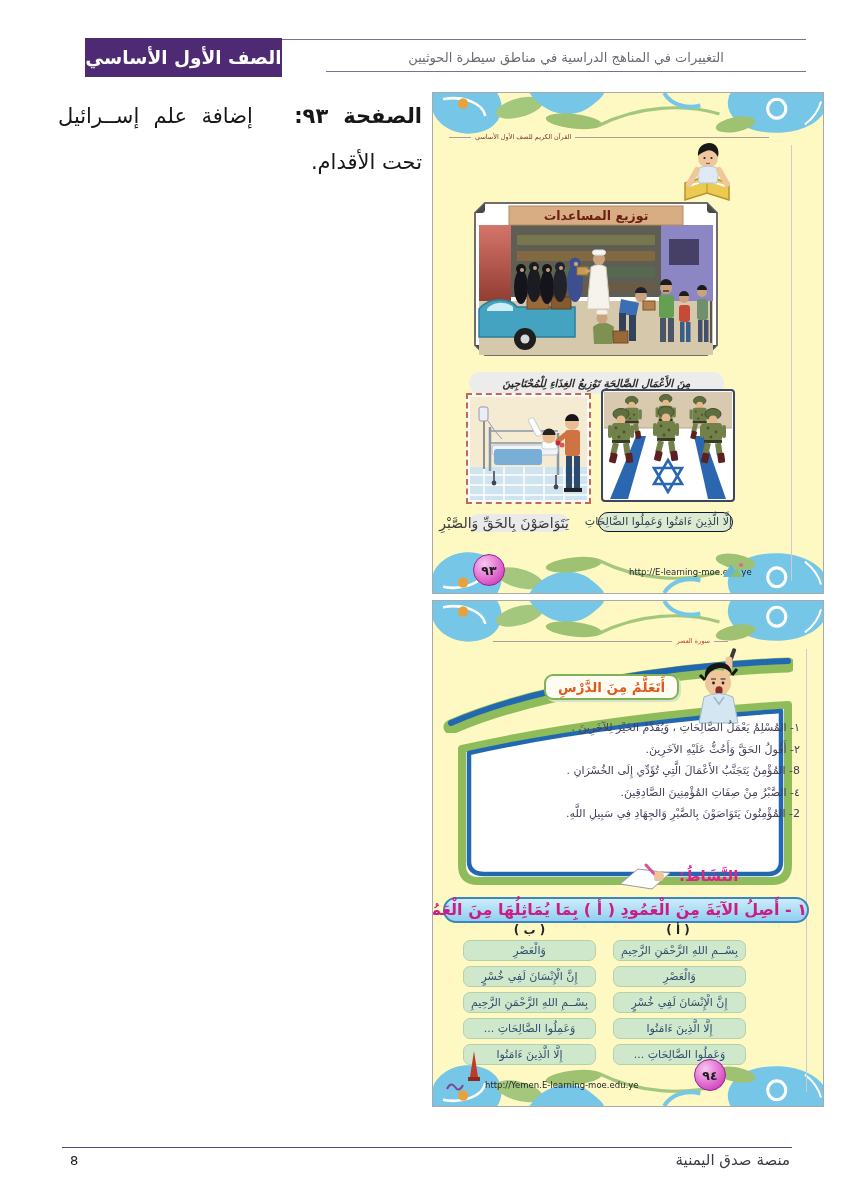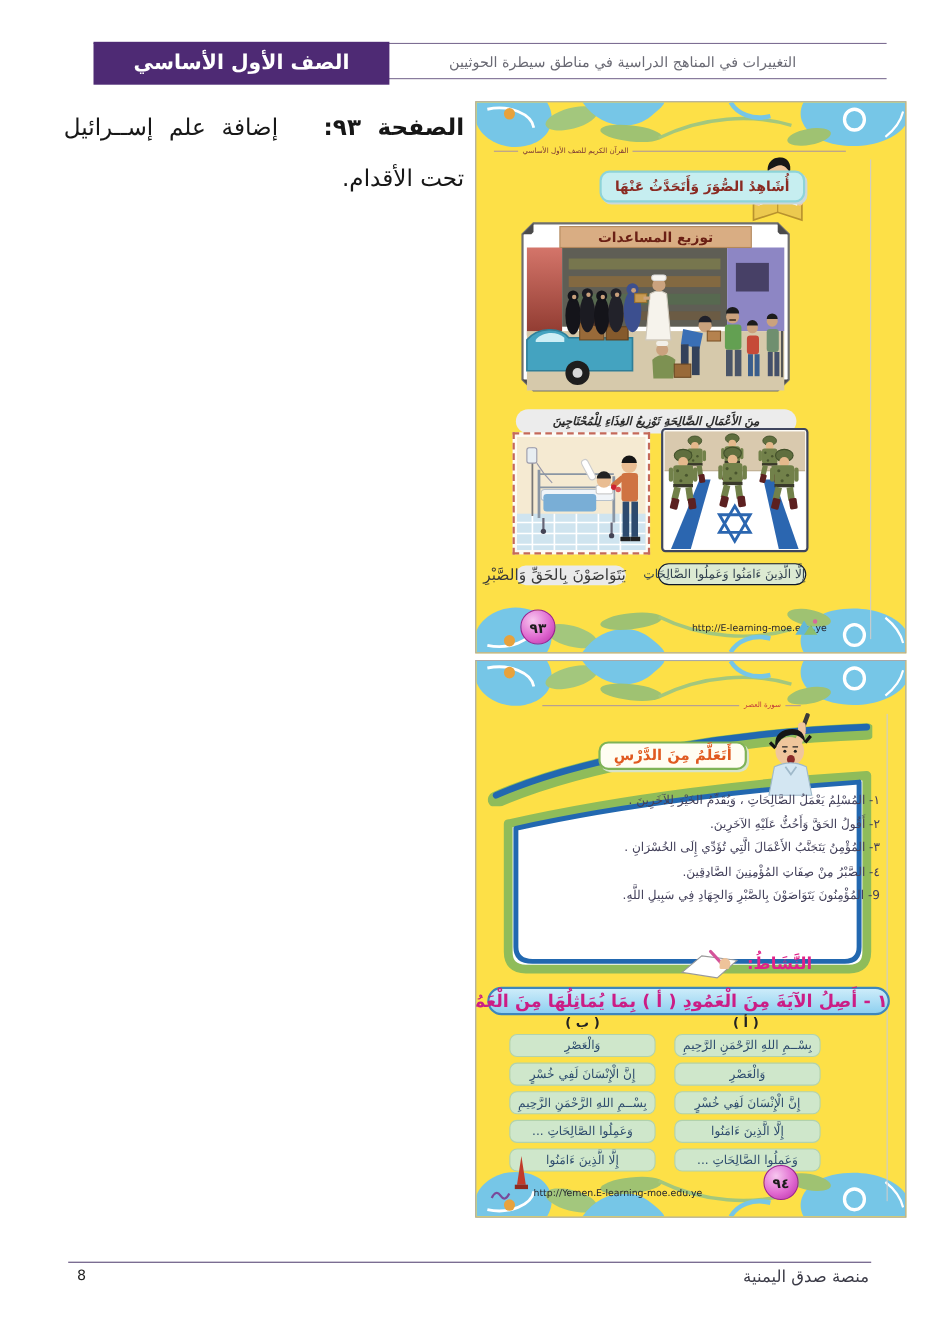--- a/index.html
+++ b/index.html
@@ -2,33 +2,33 @@
 <html lang="ar"><head>
 <meta charset="utf-8">
 <style>
   html,body{margin:0;padding:0;background:#fff;}
   .sheet{position:relative;width:850px;height:1200px;background:#fff;overflow:hidden;
          font-family:"DejaVu Sans",sans-serif;}
   .abs{position:absolute;}
 
   
   .hair{position:absolute;height:0;border-top:1px solid #7d6e93;}
-  .grade-badge{position:absolute;left:85px;top:38px;width:269px;height:39px;
+  .grade-badge{position:absolute;left:85px;top:38px;width:197px;height:39px;
     background:#4e2a74;color:#fff;font-weight:bold;font-size:18.5px;line-height:39px;
     text-align:center;direction:rtl;}
   .hdr-title{position:absolute;left:326px;top:45px;width:480px;height:26px;line-height:26px;
     text-align:center;direction:rtl;color:#6a6a74;font-size:13px;}
 
   
   .note{position:absolute;direction:rtl;text-align:justify;color:#171717;
     font-size:21px;line-height:46px;}
   .note b{font-weight:bold;margin-left:27px;}
 
   
-  .panel{position:absolute;width:390px;background:#fde047;border:1px solid #a9a9a9;overflow:hidden;}
+  .panel{position:absolute;width:390px;background:#fef9c3;border:1px solid #a9a9a9;overflow:hidden;}
   .deco{position:absolute;left:0;width:100%;height:44px;z-index:0;}
   .deco.flip{transform:scaleY(-1);}
   .marginline{position:absolute;width:0;border-left:1px solid #cccccc;z-index:0;}
 
   .runhead{position:absolute;display:flex;align-items:center;gap:4px;z-index:1;}
   .runhead .ln{flex:1;border-top:1px solid #b09a9a;height:0;}
   .runhead .tx{font-size:6.5px;color:#7a3535;white-space:nowrap;direction:rtl;}
   .runhead .tx.red{color:#c23a3a;}
 
   .pill{border-radius:11px;text-align:center;direction:rtl;white-space:nowrap;}
@@ -142,21 +142,20 @@
       <path d="M30,37 V50" stroke="#b8922e"></path>
       <circle cx="31" cy="15" r="10" fill="#f0c69c"></circle>
       <path d="M21,13 C20,3 28,0 32,0 C39,0 43,6 41,14 C38,8 33,6 29,8 C25,10 22,11 21,13 Z" fill="#181818"></path>
       <circle cx="27.5" cy="15" r="1.1" fill="#222"></circle>
         <circle cx="34.5" cy="15" r="1.1" fill="#222"></circle>
       <path d="M29,20 q2,1.5 4,0" stroke="#8a4a3a" fill="none"></path>
       <path d="M20,26 q11,-6 22,0 l-2,14 -18,0 Z" fill="#dfeaf4" stroke="#b6c8d8"></path>
       <path d="M20,27 L12,41 M42,27 L50,41" stroke="#f0c69c" stroke-width="6" stroke-linecap="round"></path>
     </svg>
 
-    <div class="prompt-pill" style="left:112px;top:62px">أُشَاهِدُ الصُّوَرَ وَأَتَحَدَّثُ عَنْهَا</div>
 
     <svg class="abs" style="left:40px;top:108px;z-index:1" width="246" height="156" viewBox="0 0 246 156">
       <defs>
         <linearGradient id="redw" x1="0" y1="0" x2="0" y2="1">
           <stop offset="0" stop-color="#d4756a"></stop>
             <stop offset="1" stop-color="#8f3a30"></stop>
         </linearGradient>
       </defs>
       <path d="M12,2 H234 L244,12 V144 L234,154 H12 L2,144 V12 Z" fill="#fff" stroke="#6e6e6e" stroke-width="2"></path>
       <path d="M2,12 L12,2 L12,10 L10,12 Z M244,12 L234,2 L234,10 L236,12 Z M2,144 L12,154 L12,146 L10,144 Z M244,144 L234,154 L234,146 L236,144 Z" fill="#4a4a4a"></path>
@@ -341,23 +340,23 @@
     <div class="title94" style="left:111px;top:73px">أَتَعَلَّمُ مِنَ الدَّرْسِ</div>
 
     <svg class="abs" style="left:15px;top:92px;z-index:1" width="355" height="200" viewBox="0 0 355 200">
       <path d="M14,56 C120,32 242,18 340,12 L340,172 Q340,188 324,188 L30,188 Q14,188 14,172 Z" fill="#ffffff" stroke="#8fbc5a" stroke-width="8" stroke-linejoin="round"></path>
       <path d="M21,60 C124,37 244,24 333,18 L333,168 Q333,181 320,181 L36,181 Q21,181 21,168 Z" fill="none" stroke="#2268b0" stroke-width="4.5" stroke-linejoin="round"></path>
     </svg>
 
     <div class="lessons" style="left:62px;top:116px;width:305px">
       <div>١- المُسْلِمُ يَعْمَلُ الصَّالِحَاتِ ، وَيُقَدِّمُ الخَيْرَ لِلآخَرِينَ .</div>
       <div>٢- أَقُولُ الحَقَّ وَأَحُثُّ عَلَيْهِ الآخَرِينَ.</div>
-      <div>٣- المُؤْمِنُ يَتَجَنَّبُ الأَعْمَالَ الَّتِي تُؤَدِّي إِلَى الخُسْرَانِ .</div>
+      <div>8- المُؤْمِنُ يَتَجَنَّبُ الأَعْمَالَ الَّتِي تُؤَدِّي إِلَى الخُسْرَانِ .</div>
       <div>٤- الصَّبْرُ مِنْ صِفَاتِ المُؤْمِنِينَ الصَّادِقِينَ.</div>
-      <div>9- المُؤْمِنُونَ يَتَوَاصَوْنَ بِالصَّبْرِ وَالجِهَادِ فِي سَبِيلِ اللَّهِ.</div>
+      <div>2- المُؤْمِنُونَ يَتَوَاصَوْنَ بِالصَّبْرِ وَالجِهَادِ فِي سَبِيلِ اللَّهِ.</div>
     </div>
 
     <svg class="abs" style="left:183px;top:262px;z-index:2" width="60" height="28" viewBox="0 0 60 28">
       <polygon points="4,21 22,6 54,10 36,26" fill="#fff" stroke="#999"></polygon>
       <path d="M30,2 L41,14" stroke="#d4549a" stroke-width="3" stroke-linecap="round"></path>
       <circle cx="43" cy="13" r="5" fill="#eec39a"></circle>
       <rect x="38" y="14" width="9" height="4" rx="2" fill="#eec39a"></rect>
     </svg>
     <div class="nashat" style="left:246px;top:266px">النَّشَاطُ:</div>
 

